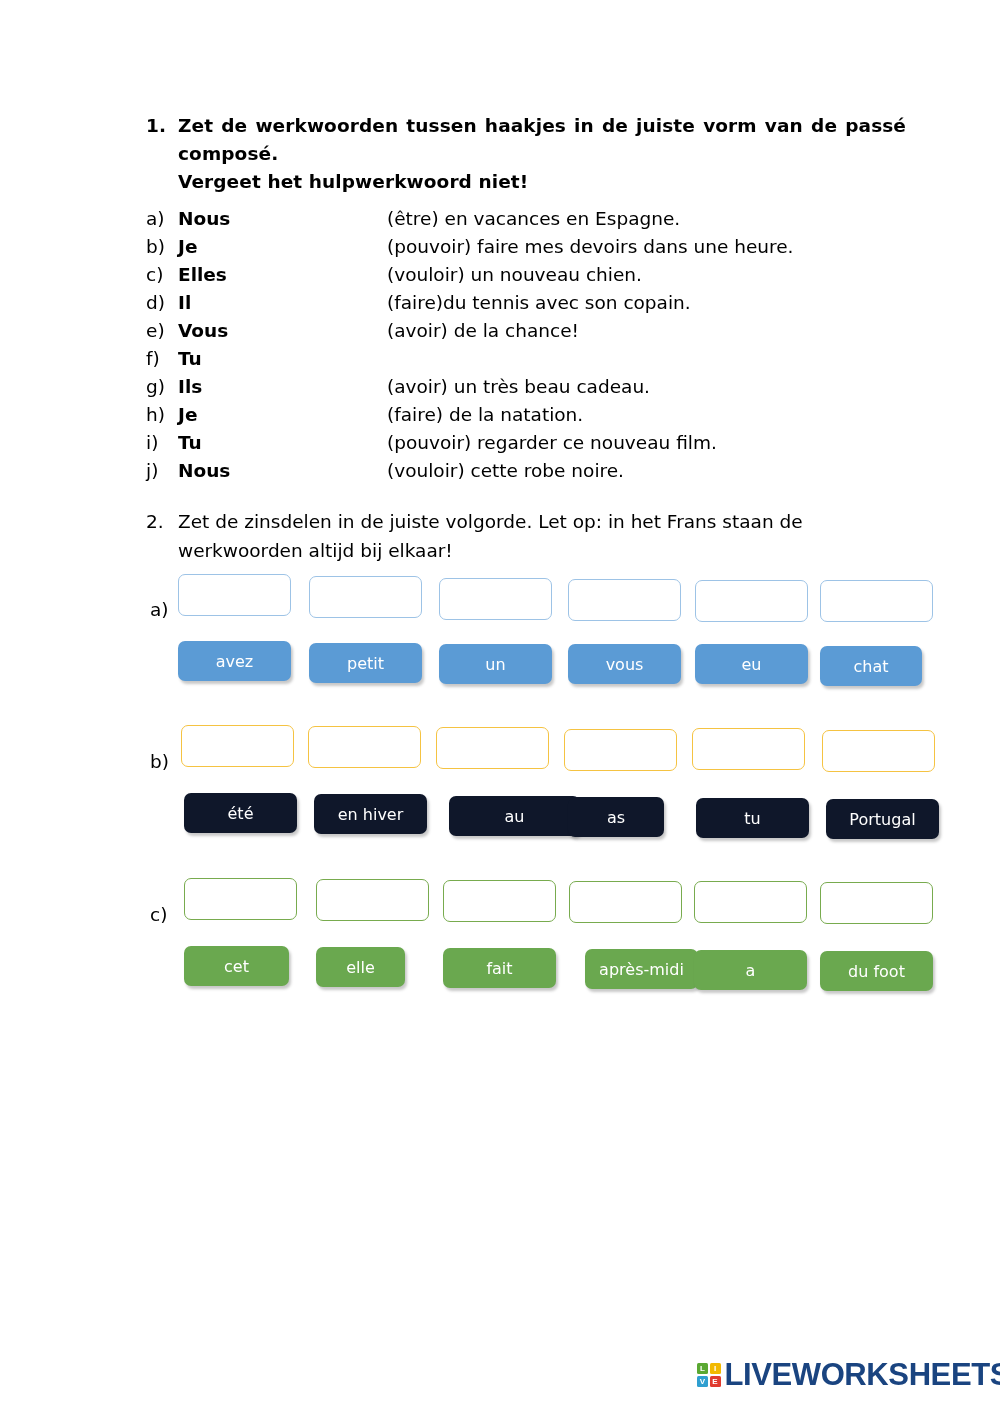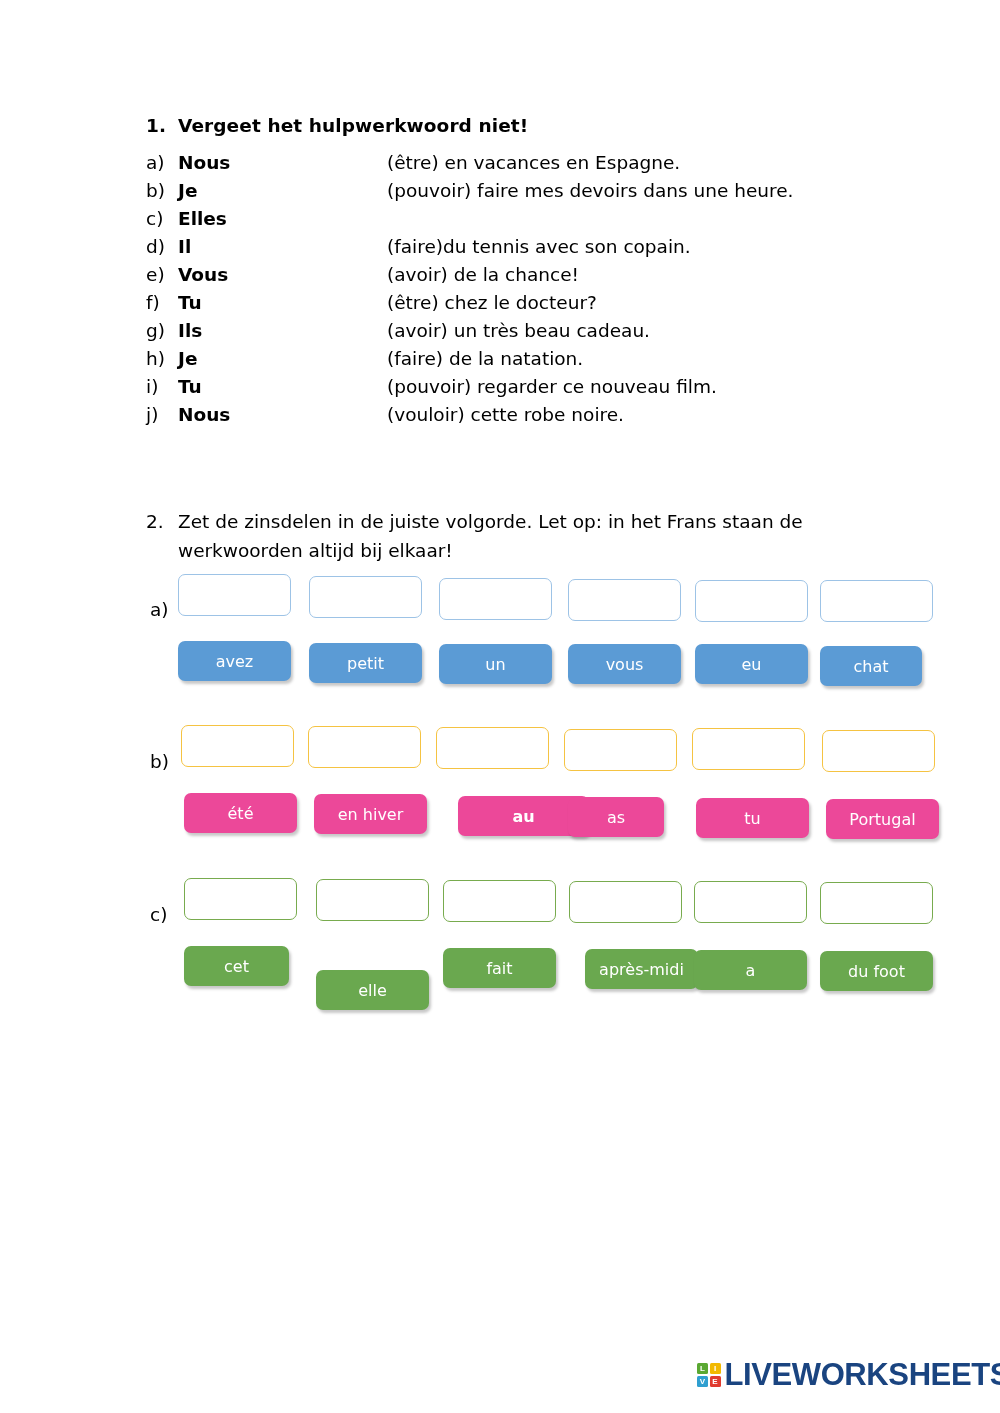--- a/index.html
+++ b/index.html
@@ -141,21 +141,21 @@
     border-radius: 7px;
     background: #5b9bd5;
     color: #ffffff;
     font-size: 16px;
     display: flex;
     align-items: center;
     justify-content: center;
     box-shadow: 2px 3px 3px rgba(0,0,0,0.22);
     white-space: nowrap;
   }
-  .row-b .tile { background: #ec4899; }
+  .row-b .tile { background: #0f172a; }
   .row-c .tile { background: #6aa84f; }
 
   
   .logo {
     position: absolute;
     left: 697px;
     top: 1357px;
     display: flex;
     align-items: center;
   }
@@ -191,53 +191,54 @@
 </style>
 </head>
 <body>
 
 <div class="page">
 
   <section class="ex1">
     <div class="ex1-heading">
       <span class="num">1.</span>
       <span class="htext">
+        <span class="l1">Zet de werkwoorden tussen haakjes in de juiste vorm van de passé composé.</span>
         <span class="l2">Vergeet het hulpwerkwoord niet!</span>
       </span>
     </div>
 
     <div class="ex1-list">
       <div class="q-row">
         <span class="letter">a)</span>
         <span class="subject">Nous</span>
         <span class="predicate">(être) en vacances en Espagne.</span>
       </div>
       <div class="q-row">
         <span class="letter">b)</span>
         <span class="subject">Je</span>
         <span class="predicate">(pouvoir) faire mes devoirs dans une heure.</span>
       </div>
       <div class="q-row">
         <span class="letter">c)</span>
         <span class="subject">Elles</span>
+        <span class="predicate">(vouloir) un nouveau chien.</span>
       </div>
       <div class="q-row">
         <span class="letter">d)</span>
         <span class="subject">Il</span>
         <span class="predicate">(faire)du tennis avec son copain.</span>
       </div>
       <div class="q-row">
         <span class="letter">e)</span>
         <span class="subject">Vous</span>
         <span class="predicate">(avoir) de la chance!</span>
       </div>
       <div class="q-row">
         <span class="letter">f)</span>
         <span class="subject">Tu</span>
-        <span class="predicate">(être) chez le docteur?</span>
       </div>
       <div class="q-row">
         <span class="letter">g)</span>
         <span class="subject">Ils</span>
         <span class="predicate">(avoir) un très beau cadeau.</span>
       </div>
       <div class="q-row">
         <span class="letter">h)</span>
         <span class="subject">Je</span>
         <span class="predicate">(faire) de la natation.</span>
@@ -288,40 +289,40 @@
       <div class="slot" style="left:3px;   top:0px; width:113px;"></div>
       <div class="slot" style="left:130px; top:1px; width:113px;"></div>
       <div class="slot" style="left:258px; top:2px; width:113px;"></div>
       <div class="slot" style="left:386px; top:4px; width:113px;"></div>
       <div class="slot" style="left:514px; top:3px; width:113px;"></div>
       <div class="slot" style="left:644px; top:5px; width:113px;"></div>
     </div>
     <div class="tile-row">
       <div class="tile" style="left:6px;   top:0px; width:113px;">été</div>
       <div class="tile" style="left:136px; top:1px; width:113px;">en hiver</div>
-      <div class="tile" style="left:280px; top:3px; width:131px;font-weight:bold;">au</div>
+      <div class="tile" style="left:271px; top:3px; width:131px;">au</div>
       <div class="tile" style="left:390px; top:4px; width:96px;">as</div>
       <div class="tile" style="left:518px; top:5px; width:113px;">tu</div>
       <div class="tile" style="left:648px; top:6px; width:113px;">Portugal</div>
     </div>
   </div>
 
   <div class="drag-block row-c">
     <span class="drag-label">c)</span>
     <div class="slot-row">
       <div class="slot" style="left:6px;   top:0px; width:113px;"></div>
       <div class="slot" style="left:138px; top:1px; width:113px;"></div>
       <div class="slot" style="left:265px; top:2px; width:113px;"></div>
       <div class="slot" style="left:391px; top:3px; width:113px;"></div>
       <div class="slot" style="left:516px; top:3px; width:113px;"></div>
       <div class="slot" style="left:642px; top:4px; width:113px;"></div>
     </div>
     <div class="tile-row">
       <div class="tile" style="left:6px;   top:0px; width:105px;">cet</div>
-      <div class="tile" style="left:138px; top:1px; width:113px;margin-top:23px;">elle</div>
+      <div class="tile" style="left:138px; top:1px; width:89px;">elle</div>
       <div class="tile" style="left:265px; top:2px; width:113px;">fait</div>
       <div class="tile" style="left:407px; top:3px; width:113px;">après-midi</div>
       <div class="tile" style="left:516px; top:4px; width:113px;">a</div>
       <div class="tile" style="left:642px; top:5px; width:113px;">du foot</div>
     </div>
   </div>
 
   <div class="logo">
     <div class="logo-mark">
       <div class="logo-cell c-l">L</div>

